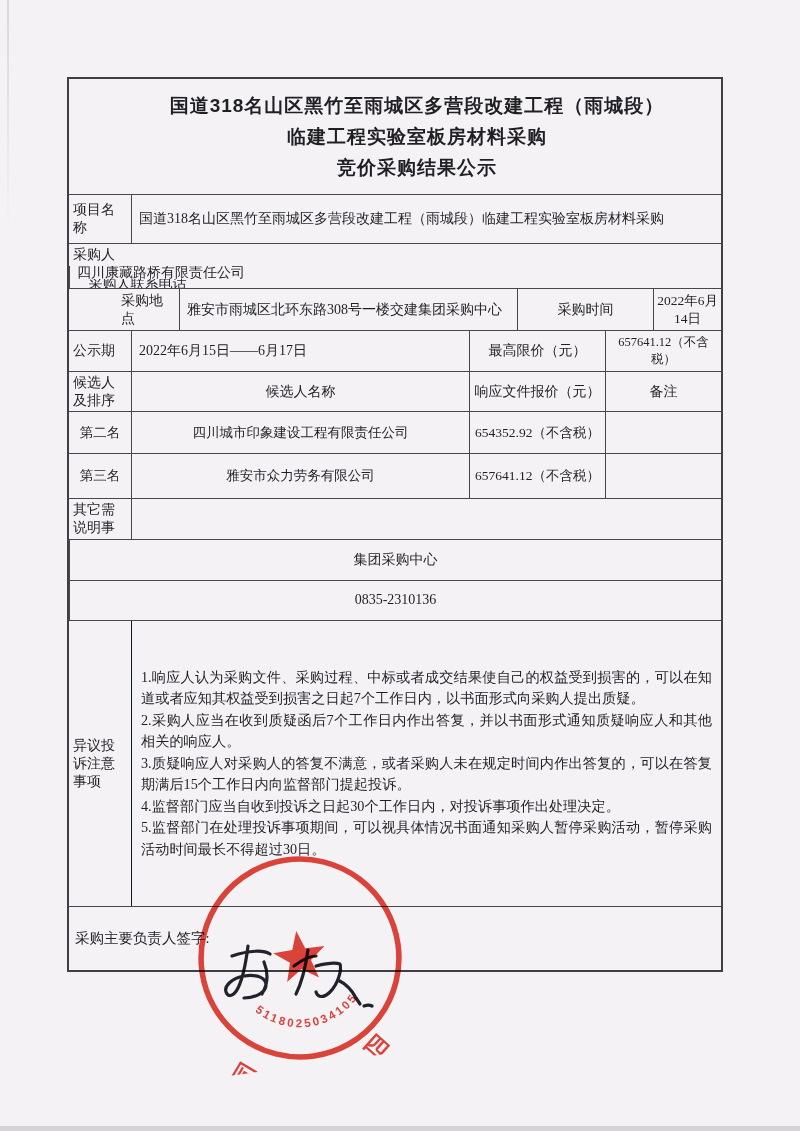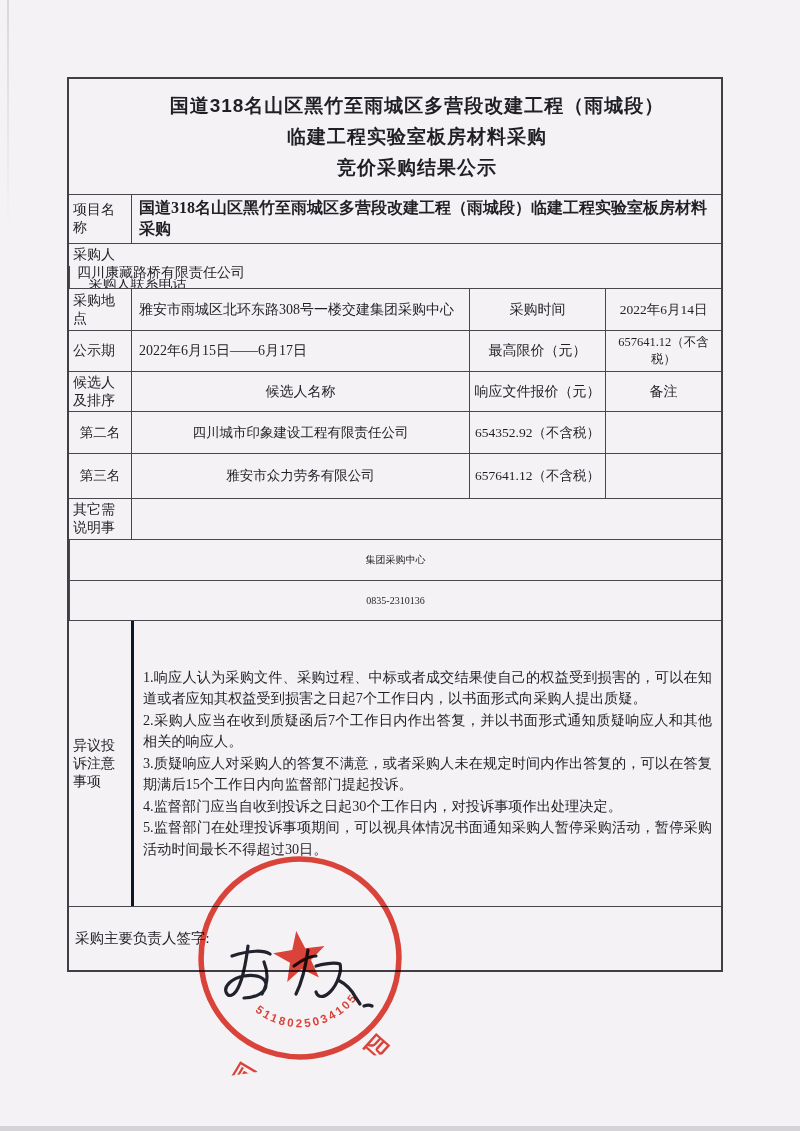--- a/index.html
+++ b/index.html
@@ -39,34 +39,34 @@
   .w2 { width:338px; }
   .w3 { width:136px; justify-content:center; text-align:center; }
   .w4 { flex:1; justify-content:center; text-align:center; }
   .span { flex:1; }
   .pad { padding:2px 7px; }
   .ctr { justify-content:center; text-align:center; }
   .fs14 { font-size:14px; }
   .fs13 { font-size:13.5px; }
   .r-project   { height:49px; }
   .r-purchaser { height:45px;flex-direction:column; }
-  .r-location  { height:42px; }
+  .r-location  { height:42px;padding-left:48px; }
   .r-publicity { height:41px; }
   .r-candhead  { height:40px; }
   .r-first     { height:50px; }
   .r-second    { height:42px; }
   .r-third     { height:45px; }
   .r-other     { height:41px; }
   .r-supervise { height:81px; }
   .r-objection { height:286px; }
   .r-sign      { height:64px; }
   .sup-right { flex:1; display:flex; flex-direction:column; border-left:1px solid #47474d; }
-  .sup-sub { flex:1; display:flex; align-items:center; justify-content:center; font-size:10px; }
+  .sup-sub { flex:1; display:flex; align-items:center; justify-content:center; font-size:14px; }
   .sup-sub + .sup-sub { border-top:1px solid #47474d; }
-  .obj-text { flex:1; border-left:3px solid #0f172a; display:flex; flex-direction:column;
+  .obj-text { flex:1; border-left:1px solid #0f172a; display:flex; flex-direction:column;
               justify-content:center; padding:6px 9px; font-size:14.2px; line-height:21.5px;
               text-align:justify; }
   .sign-cell { flex:1; display:flex; align-items:center; padding-left:6px; font-size:14.5px; }
   .stamp-wrap {
     position:absolute; left:193px; top:851px; width:214px; height:214px;
     transform:rotate(-8deg);
     mix-blend-mode:multiply; opacity:.93;
     pointer-events:none;
   }
   .sig-wrap {
@@ -84,21 +84,21 @@
 <div class="doc-table">
 
   <div class="title-block">
     <div>国道318名山区黑竹至雨城区多营段改建工程（雨城段）</div>
     <div>临建工程实验室板房材料采购</div>
     <div>竞价采购结果公示</div>
   </div>
 
   <div class="row r-project">
     <div class="c lab">项目名称</div>
-    <div class="c span pad" style="font-size:16px;font-weight:bold;">国道318名山区黑竹至雨城区多营段改建工程（雨城段）临建工程实验室板房材料采购</div>
+    <div class="c span pad" style="font-size:14px;">国道318名山区黑竹至雨城区多营段改建工程（雨城段）临建工程实验室板房材料采购</div>
   </div>
 
   <div class="row r-purchaser">
     <div class="c lab">采购人</div>
     <div class="c w2 pad fs14">四川康藏路桥有限责任公司</div>
     <div class="c w3 fs14">采购人联系电话</div>
     <div class="c w4 fs14">0835-2618739</div>
   </div>
 
   <div class="row r-location">

